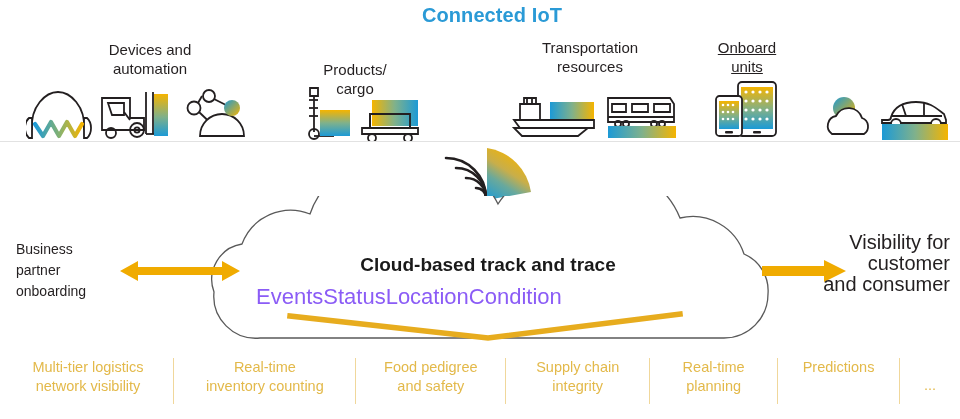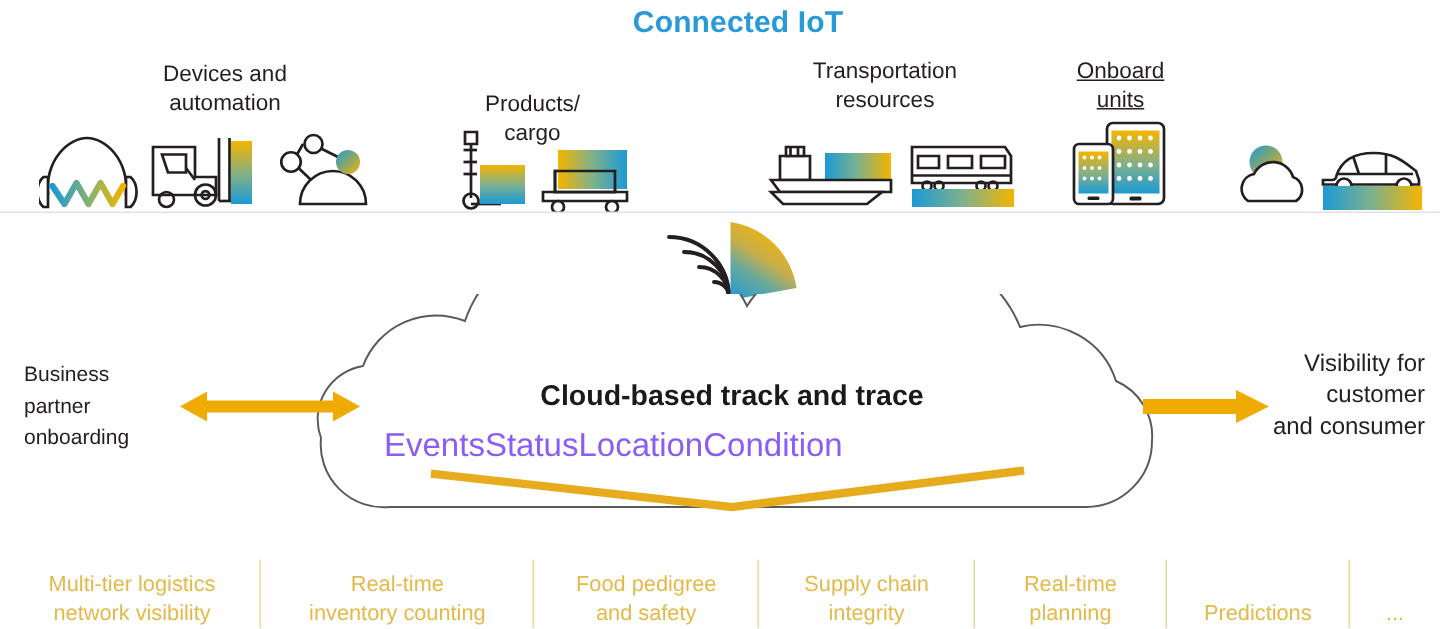--- a/index.html
+++ b/index.html
@@ -86,33 +86,33 @@
     width: 110px;
     font-size: 14px;
     line-height: 21px;
     text-align: left;
     color: #231f20;
   }
   #right-caption {
     position: absolute;
     right: 10px; top: 232px;
     width: 140px;
-    font-size: 16px;
+    font-size: 20px;
     line-height: 21px;
     text-align: right;
     color: #231f20;
   }
 
   
   #benefits {
     position: absolute;
     left: 0; top: 358px;
     width: 960px; height: 61px;
     display: flex;
-    align-items: flex-end;
+    align-items: flex-start;
   }
   .benefit {
     flex: 0 0 auto;
     text-align: center;
     font-size: 14.5px;
     line-height: 19px;
     color: #e3b94a;
     position: relative;
   }
   .benefit-sep {

